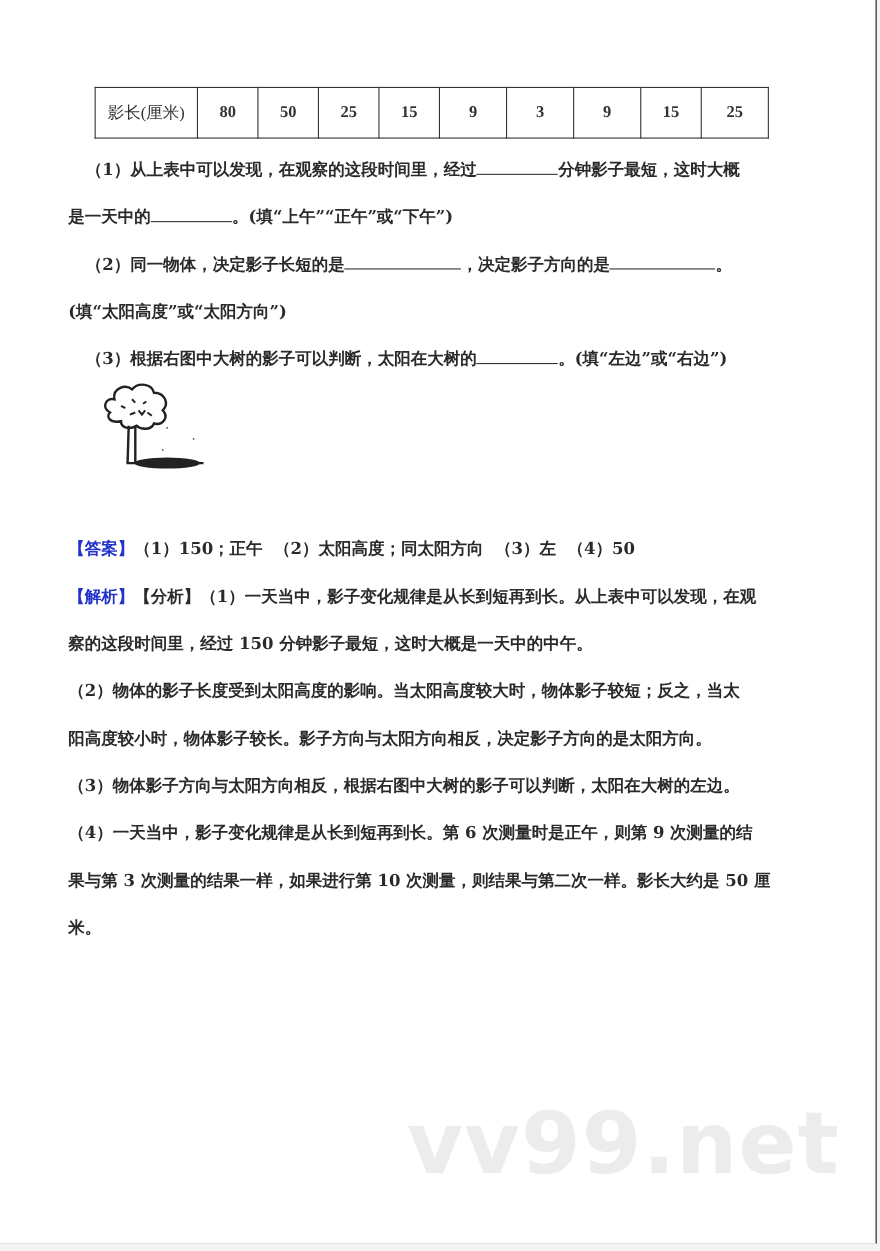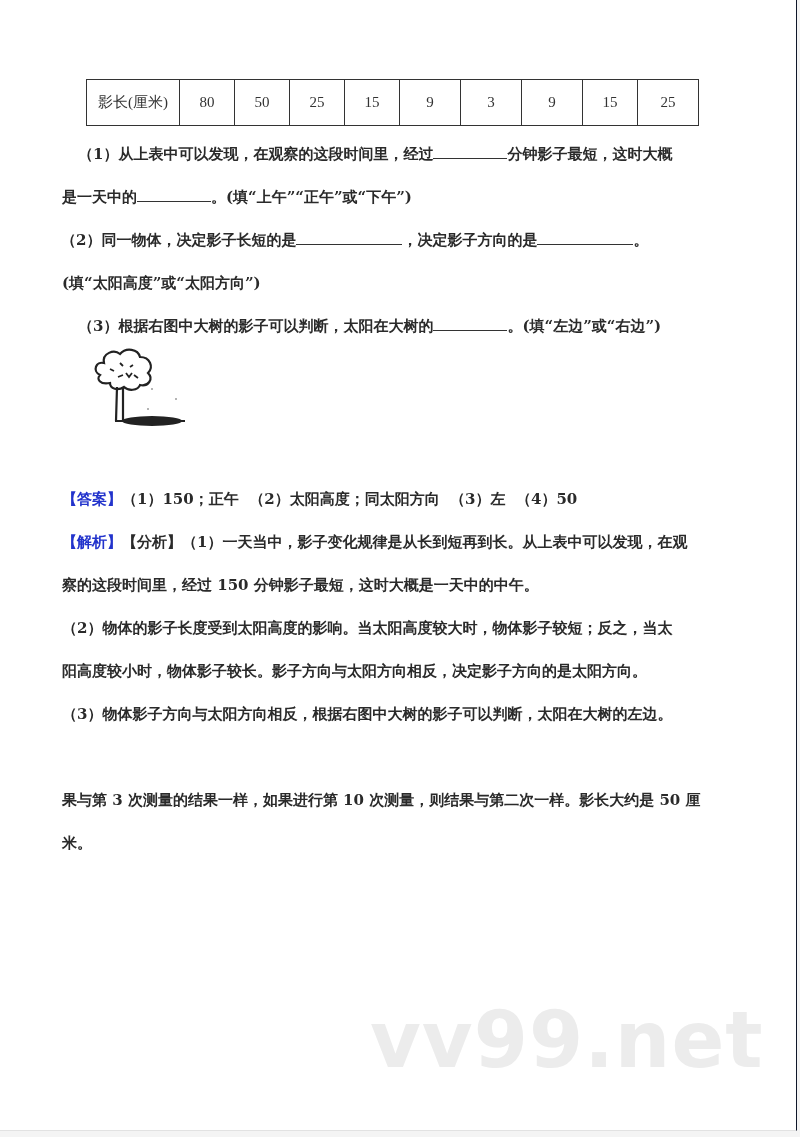--- a/index.html
+++ b/index.html
@@ -12,21 +12,21 @@
     border-right:1px solid #0f172a; border-bottom:1px solid #e2e2e2;
   }
   table.data {
     position:absolute; left:86px; top:79px; border-collapse:collapse;
     font-size:15px; font-family:"Liberation Serif","DejaVu Serif",serif;
   }
   table.data td {
     border:1.5px solid #333; height:45px; text-align:center; padding:0; color:#333;
   }
   table.data td.hd { width:92px; }
-  table.data td.v { width:54px; }
+  table.data td.v { width:54px;font-weight:bold; }
   table.data td.v.w { width:60px; }
   .line {
     position:absolute; left:62px; font-size:15px; line-height:20px; white-space:nowrap; color:#2a2a2a;font-weight:bold;
   }
   .blank { display:inline-block; border-bottom:1px solid #333; height:14px; vertical-align:baseline; }
   .blue { color:#2233cc; }
   .tree { position:absolute; left:90px; top:345px; width:100px; height:85px; }
   .watermark {
     position:absolute; left:370px; top:995px; font-family:"DejaVu Sans","Liberation Sans",sans-serif;
     font-weight:bold; font-size:78px; color:#ececec; letter-spacing:1px;
@@ -54,21 +54,21 @@
   </tbody>
     </table>
 
   <div class="line" style="top:144px;left:78px;">
     <span>（1）从上表中可以发现，在观察的这段时间里，经过</span><span class="blank" style="width:74px"></span><span>分钟影子最短，这时大概</span>
   </div>
   <div class="line" style="top:187px;">
     <span>是一天中的</span><span class="blank" style="width:74px"></span><span>。(填“上午”“正午”或“下午”)</span>
   </div>
 
-  <div class="line" style="top:230px;left:61px;">
+  <div class="line" style="top:230px;left:78px;">
     <span>（2）同一物体，决定影子长短的是</span><span class="blank" style="width:106px"></span><span>，决定影子方向的是</span><span class="blank" style="width:96px"></span><span>。</span>
   </div>
   <div class="line" style="top:273px;">
     <span>(填“太阳高度”或“太阳方向”)</span>
   </div>
 
   <div class="line" style="top:316px;left:78px;">
     <span>（3）根据右图中大树的影子可以判断，太阳在大树的</span><span class="blank" style="width:74px"></span><span>。(填“左边”或“右边”)</span>
   </div>
 
@@ -91,17 +91,18 @@
   <div class="line" style="top:532px;">
     <span class="blue">【解析】</span><span>【分析】</span><span>（1）一天当中，影子变化规律是从长到短再到长。从上表中可以发现，在观</span>
   </div>
   <div class="line" style="top:575px;">察的这段时间里，经过 150 分钟影子最短，这时大概是一天中的中午。</div>
 
   <div class="line" style="top:618px;">（2）物体的影子长度受到太阳高度的影响。当太阳高度较大时，物体影子较短；反之，当太</div>
   <div class="line" style="top:661px;">阳高度较小时，物体影子较长。影子方向与太阳方向相反，决定影子方向的是太阳方向。</div>
 
   <div class="line" style="top:704px;">（3）物体影子方向与太阳方向相反，根据右图中大树的影子可以判断，太阳在大树的左边。</div>
 
+  <div class="line" style="top:747px;">（4）一天当中，影子变化规律是从长到短再到长。第 6 次测量时是正午，则第 9 次测量的结</div>
   <div class="line" style="top:790px;">果与第 3 次测量的结果一样，如果进行第 10 次测量，则结果与第二次一样。影长大约是 50 厘</div>
   <div class="line" style="top:833px;">米。</div>
 
   <div class="watermark">vv99.net</div>
 </div>
 
 </body></html>

